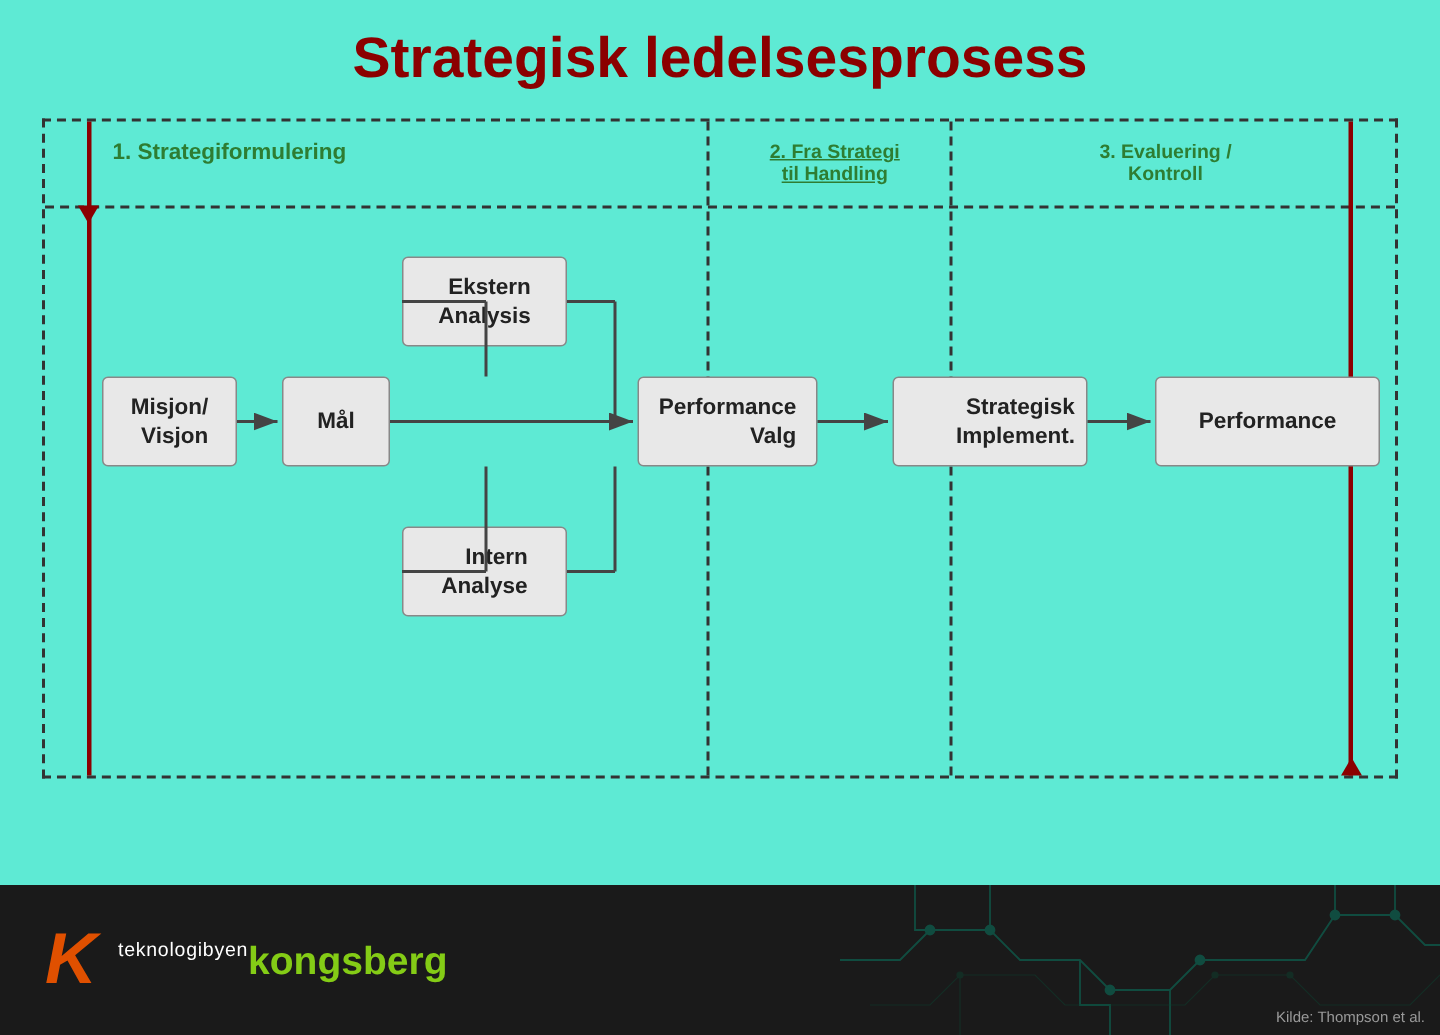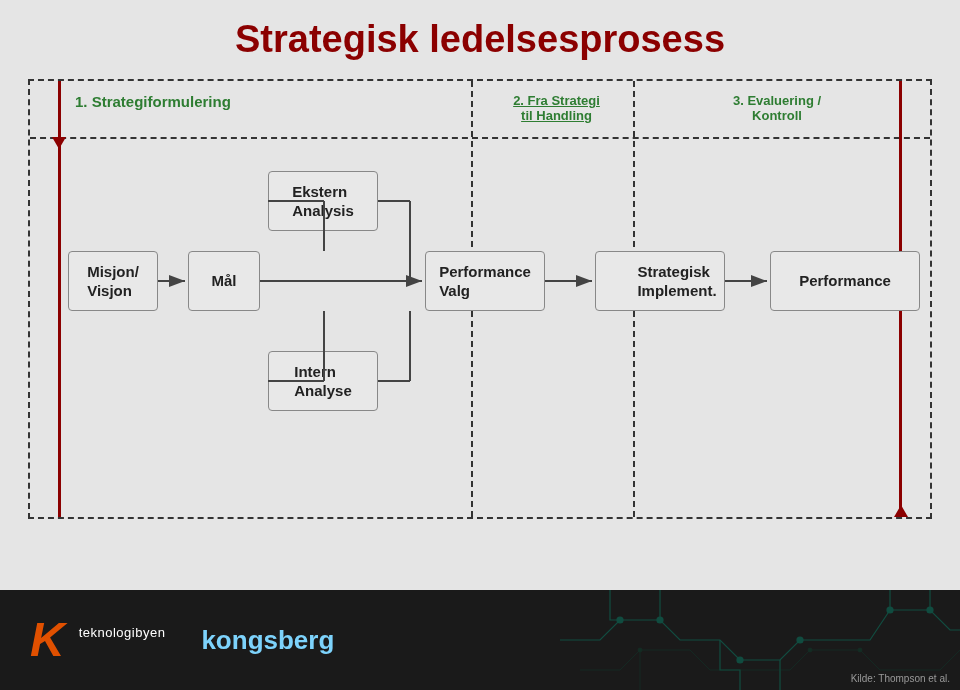--- a/index.html
+++ b/index.html
@@ -7,21 +7,21 @@
       font-family: Arial, Helvetica, sans-serif;
       background: #fff;
       width: 960px;
       height: 690px;
       overflow: hidden;
     }
 
     #main-content {
       width: 960px;
       height: 590px;
-      background: #e5e5e5;
+      background: #5eead4;
       position: relative;
       padding: 18px 28px 10px 28px;
     }
 
     #page-title {
       color: #8B0000;
       font-size: 38px;
       font-weight: bold;
       text-align: center;
       margin-bottom: 18px;
@@ -126,21 +126,21 @@
 
     
     .box {
       position: absolute;
       background: #e8e8e8;
       border: 1.5px solid #888;
       border-radius: 4px;
       display: flex;
       align-items: center;
       justify-content: center;
-      text-align: left;
+      text-align: right;
       font-size: 15px;
       font-weight: bold;
       color: #222;
       line-height: 1.3;
       padding: 6px;
     }
 
     .box-misjon {
       left: 38px;
       top: 170px;
@@ -225,24 +225,23 @@
     }
 
     .footer-top-text {
       color: #fff;
       font-size: 13px;
       font-weight: normal;
       letter-spacing: 0.5px;
     }
 
     .footer-bottom-text {
-      color: #7dd3fc;
+      color: #84cc16;
       font-size: 26px;
       font-weight: bold;
-      margin-left: 36px;
     }
 
     
     .footer-decoration {
       position: absolute;
       right: 0;
       top: 0;
       width: 400px;
       height: 100px;
       overflow: hidden;

